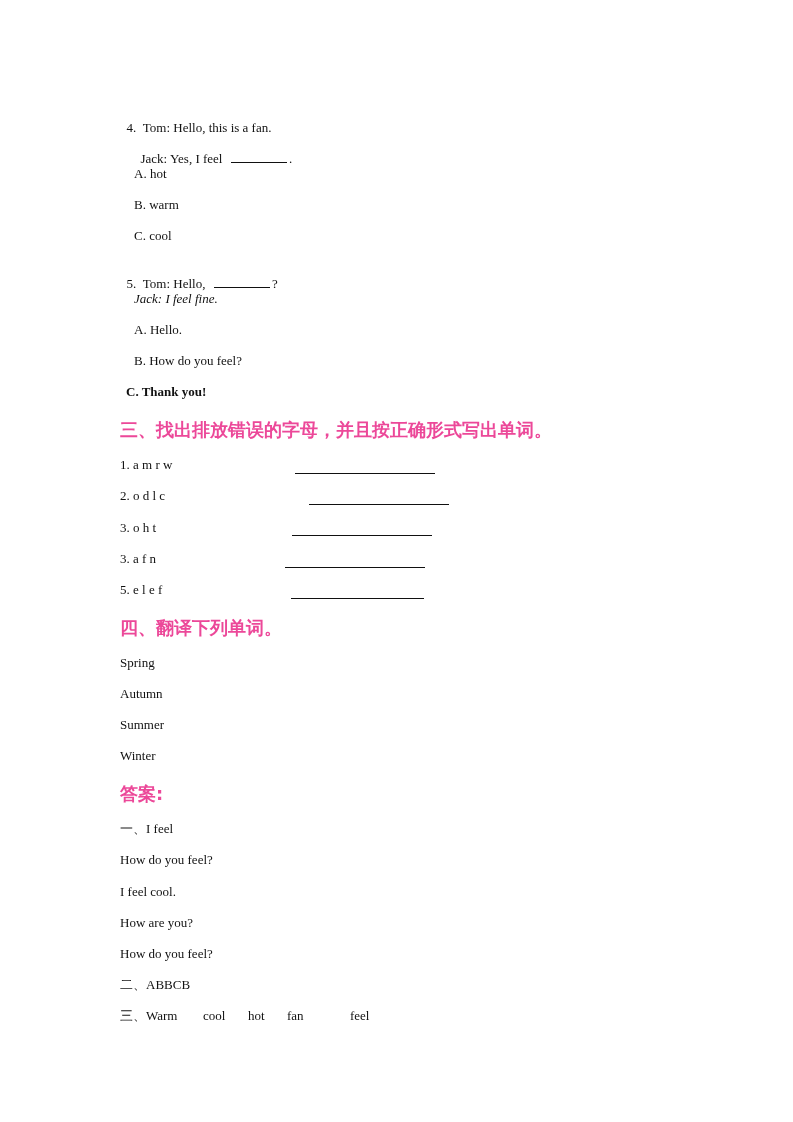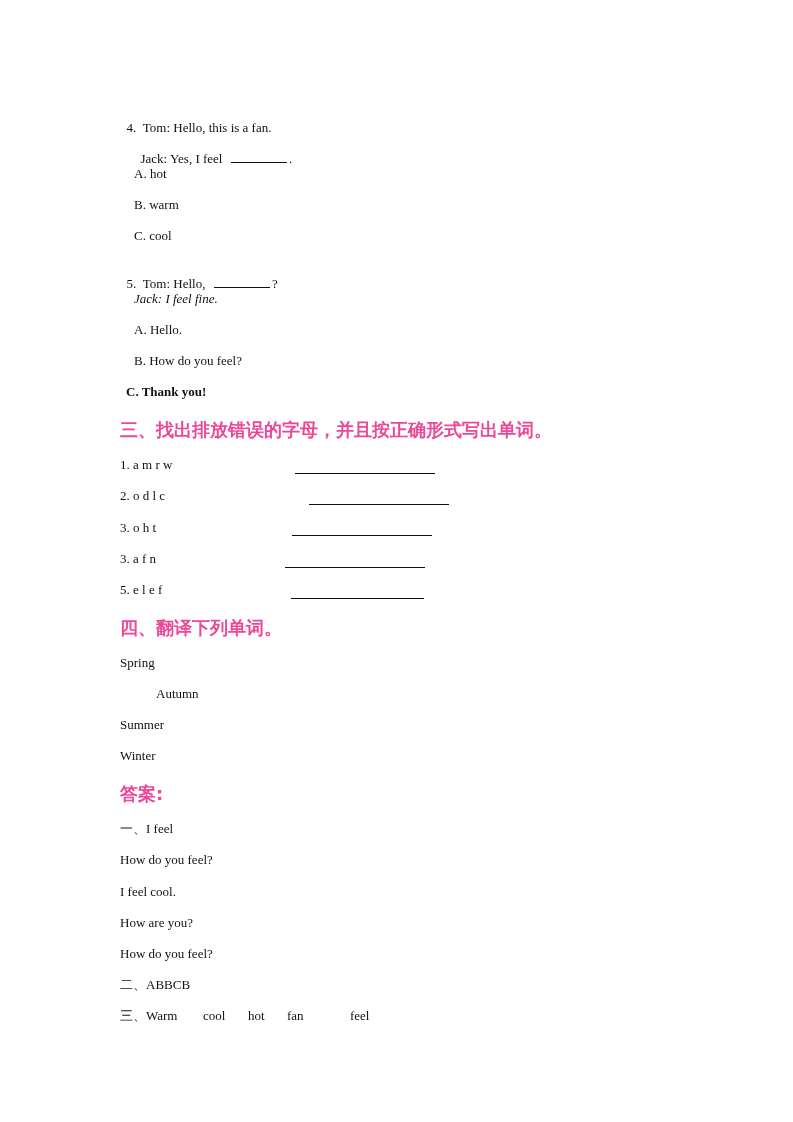--- a/index.html
+++ b/index.html
@@ -39,21 +39,21 @@
 <div class="uline" style="left:309px;top:504px;width:140px;"></div>
 <div class="t" style="left:120px;top:520px;">3. o h t</div>
 <div class="uline" style="left:292px;top:535px;width:140px;"></div>
 <div class="t" style="left:120px;top:551px;">3. a f n</div>
 <div class="uline" style="left:285px;top:567px;width:140px;"></div>
 <div class="t" style="left:120px;top:582px;">5. e l e f</div>
 <div class="uline" style="left:291px;top:598px;width:133px;"></div>
 
 <div class="h" style="left:120px;top:617px;">四、翻译下列单词。</div>
 <div class="t" style="left:120px;top:655px;">Spring</div>
-<div class="t" style="left:120px;top:686px;margin-left:36px;">Autumn</div>
+<div class="t" style="left:120px;top:686px;">Autumn</div>
 <div class="t" style="left:120px;top:717px;">Summer</div>
 <div class="t" style="left:120px;top:748px;">Winter</div>
 
 <div class="h" style="left:120px;top:783px;">答案:</div>
 <div class="t" style="left:120px;top:821px;">一、I feel</div>
 <div class="t" style="left:120px;top:852px;">How do you feel?</div>
 <div class="t" style="left:120px;top:884px;">I feel cool.</div>
 <div class="t" style="left:120px;top:915px;">How are you?</div>
 <div class="t" style="left:120px;top:946px;">How do you feel?</div>
 <div class="t" style="left:120px;top:977px;">二、ABBCB</div>

